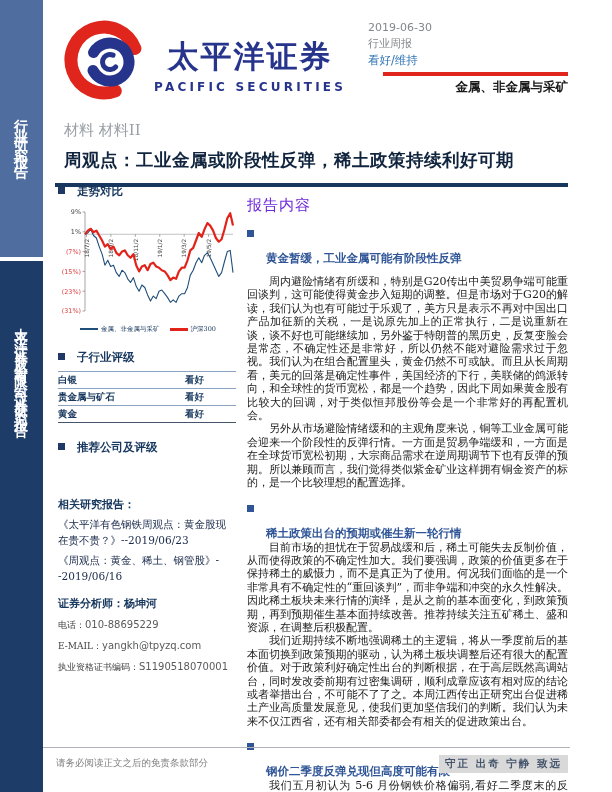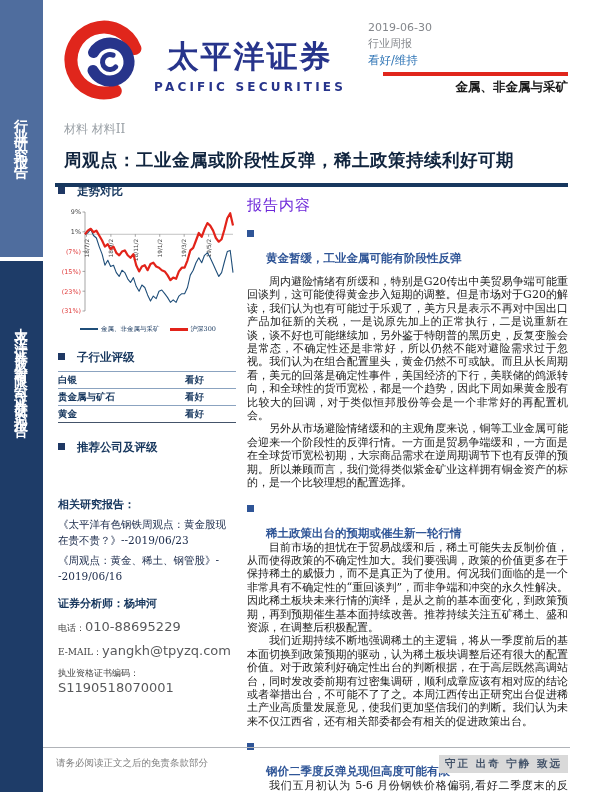--- a/index.html
+++ b/index.html
@@ -27,21 +27,21 @@
   .logo { position:absolute; left:62px; top:14px; display:flex; align-items:flex-start; }
   .logo-text { margin-left:8px; margin-top:22px; color:#27348b;text-align:center; }
   .logo-cn { font-size:31px; font-weight:bold; letter-spacing:2px; font-family:"DejaVu Sans","Liberation Sans",sans-serif; }
   .logo-en { font-size:12px; letter-spacing:3.2px; margin-top:2px; font-family:"DejaVu Sans","Liberation Sans",sans-serif; font-weight:600; }
   .head-meta { position:absolute; right:44px; top:20px; width:200px; text-align:left;
     font-family:"DejaVu Sans","Liberation Sans",sans-serif; }
   .head-date, .head-type { font-size:11px; color:#84878c; line-height:16px; }
   .head-rating { font-size:11.5px; color:#2e74b5; line-height:17px; }
   .head-redline { position:absolute; right:44px; top:72px; width:185px; height:3.5px; background:#e0261c; }
   .head-industry { position:absolute; right:44px; top:79px; font-size:12.5px; font-weight:bold; color:#1a1a1a; }
-  .category { position:absolute; left:64px; top:121px; font-size:12px; color:#9aa0a6; }
+  .category { position:absolute; left:64px; top:121px; font-size:15px; color:#9aa0a6; }
   .page-title { position:absolute; left:64px; top:148px; width:505px; font-size:17.5px;
     font-weight:bold; color:#10243e; letter-spacing:0.5px; }
   .title-rule { position:absolute; left:55px; top:183px; width:513px; height:3.5px; background:#17375e; }
   
   .sec-head { display:flex; align-items:flex-start; }
   .bullet { width:7px; height:7px; background:#1f3864; margin-right:12px; margin-top:3px; flex:none; }
   
   .left-col { position:absolute; left:58px; top:184px; width:180px; }
   .lc-head { font-size:11.5px; font-weight:bold; color:#17375e; }
   .chart-wrap { margin-top:8px; }
@@ -54,21 +54,21 @@
   .rate-row:last-child { border-bottom:1.5px solid #44546a; }
   .rate-name { width:127px; font-size:9.5px; font-weight:bold; color:#17375e; }
   .rate-val { font-size:9.5px; font-weight:bold; color:#17375e; }
   .recommend { margin-top:17px; }
   .related { margin-top:42px; }
   .rel-title { font-size:11px; font-weight:bold; color:#17375e; }
   .rel-item { font-size:10.5px; color:#1a2a4a; line-height:15.5px; margin-top:5px; width:178px; }
   .analyst { margin-top:12px; }
   .an-name { font-size:11px; font-weight:bold; color:#17375e; }
   .an-line { margin-top:8px; font-size:9px; color:#404040; }
-  .an-line .val { color:#58595b; font-family:"DejaVu Sans","Liberation Sans",sans-serif; font-size:13px; }
+  .an-line .val { color:#58595b; font-family:"DejaVu Sans","Liberation Sans",sans-serif; font-size:10px; }
   
   .right-col { position:absolute; left:247px; top:196px; width:321px; }
   .content-head { font-size:15px; font-weight:normal; color:#6d28d9; letter-spacing:1px; }
   .section { margin-top:12px; }
   .section:first-of-type { margin-top:17px; }
   .sec-title { font-size:11.5px; font-weight:bold; color:#2f5597;margin-top:24px; }
   .sec-body p { font-size:11px; line-height:13.4px; color:#1a1a1a; text-align:justify;
     text-indent:2em; }
   .gap-after { margin-bottom:9px; }
   

